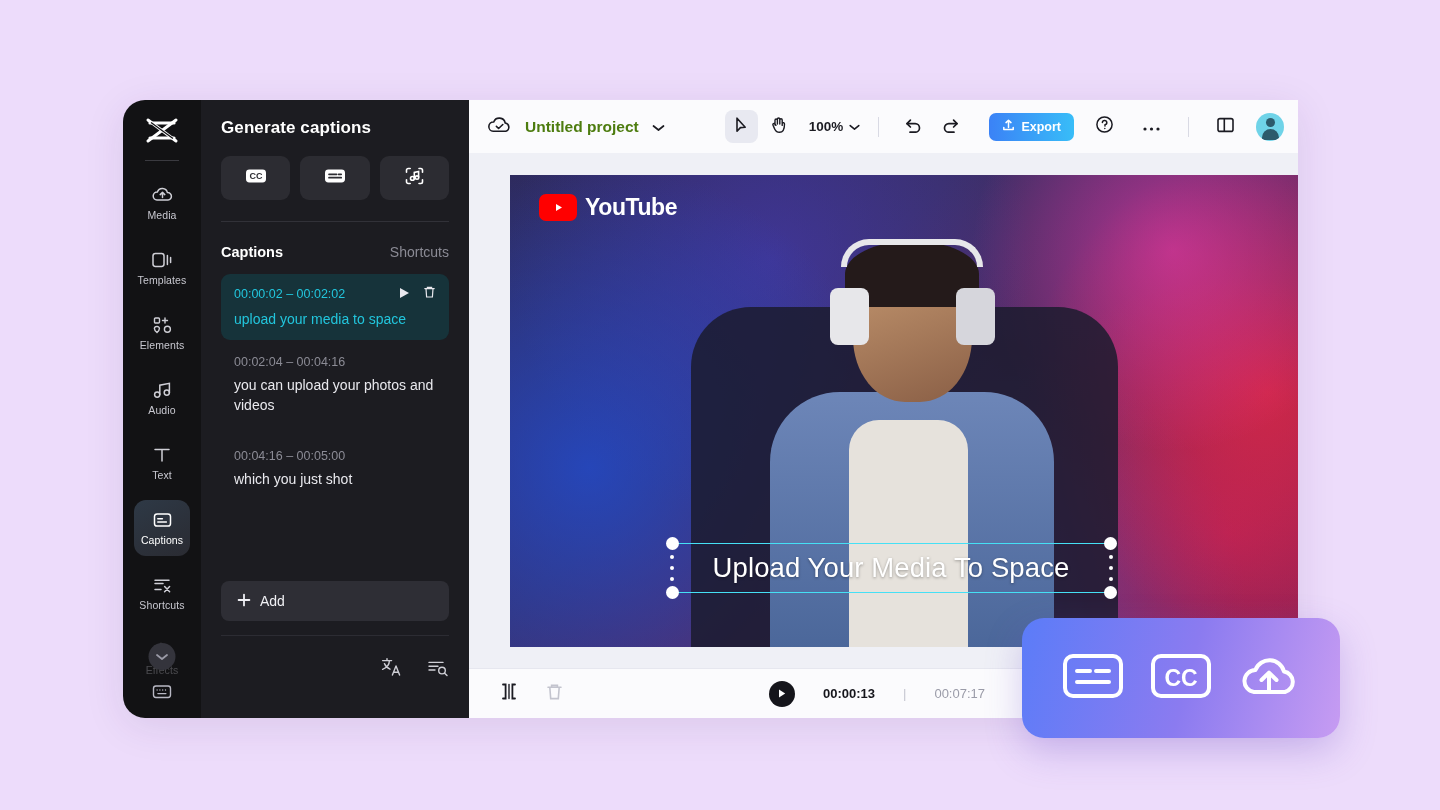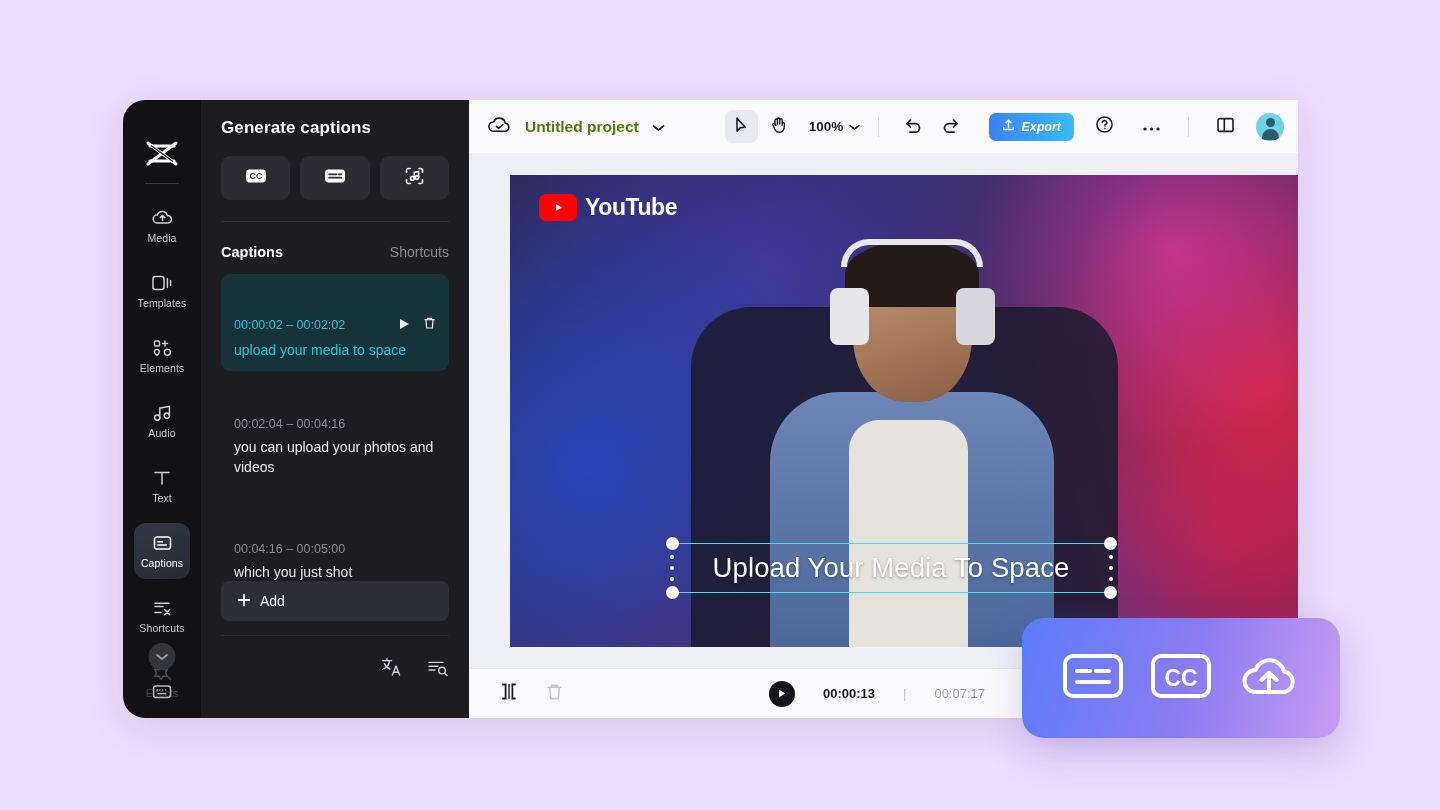--- a/index.html
+++ b/index.html
@@ -26,21 +26,20 @@
   }
 
   
   #rail {
     width: 78px; flex: 0 0 78px;
     background: #121214;
     display: flex; flex-direction: column;
     align-items: center;
     padding-top: 14px;
     position: relative;
-    justify-content: flex-end;
   }
   #brand-logo { width: 40px; height: 34px; display:flex; align-items:center; justify-content:center; margin-bottom: 6px; }
   #rail-divider { width: 34px; height: 1px; background: #3a3a40; margin: 6px 0 14px; }
   .rail-item {
     width: 56px; height: 56px;
     border-radius: 12px;
     display: flex; flex-direction: column;
     align-items: center; justify-content: center;
     gap: 4px;
     margin-bottom: 9px;
@@ -86,21 +85,21 @@
   #panel-sep { height: 1px; background: #313138; margin: 21px 0 0; }
   #captions-head {
     display: flex; align-items: baseline; justify-content: space-between;
     padding: 22px 0 14px;
   }
   #captions-head .ch-title { color: #fff; font-size: 14.5px; font-weight: bold; }
   #captions-head .ch-link { color: #8b8b95; font-size: 14px; cursor: pointer; }
   #caption-list { flex: 1; overflow: hidden; }
   .caption-item { padding: 11px 13px; border-radius: 9px; margin-bottom: 4px; cursor: pointer; }
   .caption-item.selected { background: #16333a; }
-  .cap-row { display: flex; align-items: center; justify-content: space-between; margin-top: 31px; }
+  .cap-row { display: flex; align-items: center; justify-content: space-between; }
   .cap-time { font-size: 12.5px; color: #8b8b95; }
   .caption-item.selected .cap-time { color: #22c6dd; }
   .cap-actions { display: flex; align-items: center; gap: 13px; }
   .cap-text { font-size: 14px; color: #e9e9ee; margin-top: 7px; line-height: 1.38; }
   .caption-item.selected .cap-text { color: #22c6dd; }
   .caption-item:not(.selected) { margin-bottom: 12px; }
   #add-button {
     height: 40px; background: #2e2e35; border-radius: 8px;
     display: flex; align-items: center; gap: 9px;
     padding: 0 16px; color: #f0f0f4; font-size: 14px;
@@ -126,21 +125,21 @@
   #project-title { font-size: 15.5px; font-weight: bold; color: #4d7c0f; }
   #topbar-center { display: flex; align-items: center; gap: 4px; margin-left: 60px; }
   .tool-btn {
     width: 33px; height: 33px; border-radius: 8px;
     display: flex; align-items: center; justify-content: center;
     cursor: pointer;
   }
   .tool-btn.active { background: #e8e9f1; }
   #zoom-level { display:flex; align-items:flex-start; gap:6px; font-size:13.5px; color:#1b1b22; font-weight:600; margin-left: 10px; cursor:pointer; }
   .vsep { width: 1px; height: 20px; background: #d9dae4; margin: 0 14px; }
-  #topbar-right { margin-left: auto; display: flex; align-items: center; gap: 14px; font-style: italic; }
+  #topbar-right { margin-left: auto; display: flex; align-items: center; gap: 14px; }
   #export-button {
     height: 28px; padding: 0 13px;
     background: linear-gradient(90deg,#3b82f6,#38bdf8);
     border-radius: 7px;
     display: flex; align-items: center; gap: 6px;
     color: #fff; font-size: 12.5px; font-weight: bold;
     cursor: pointer;
   }
   #avatar {
     width: 28px; height: 28px; border-radius: 50%;

